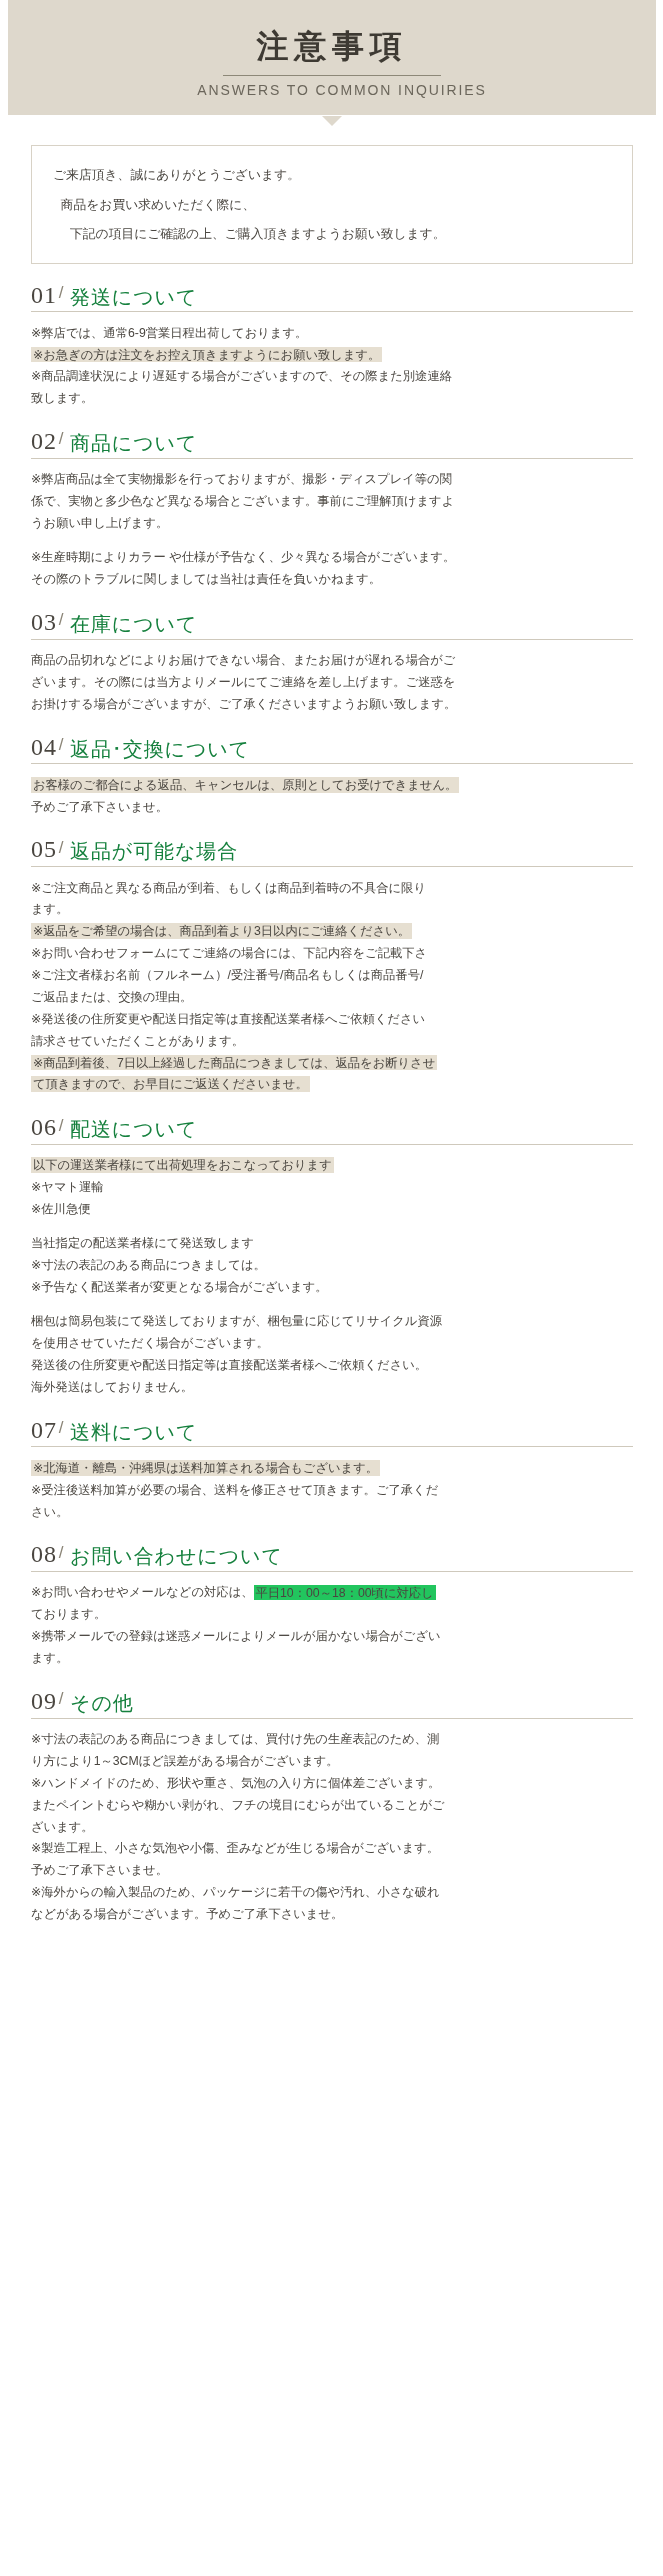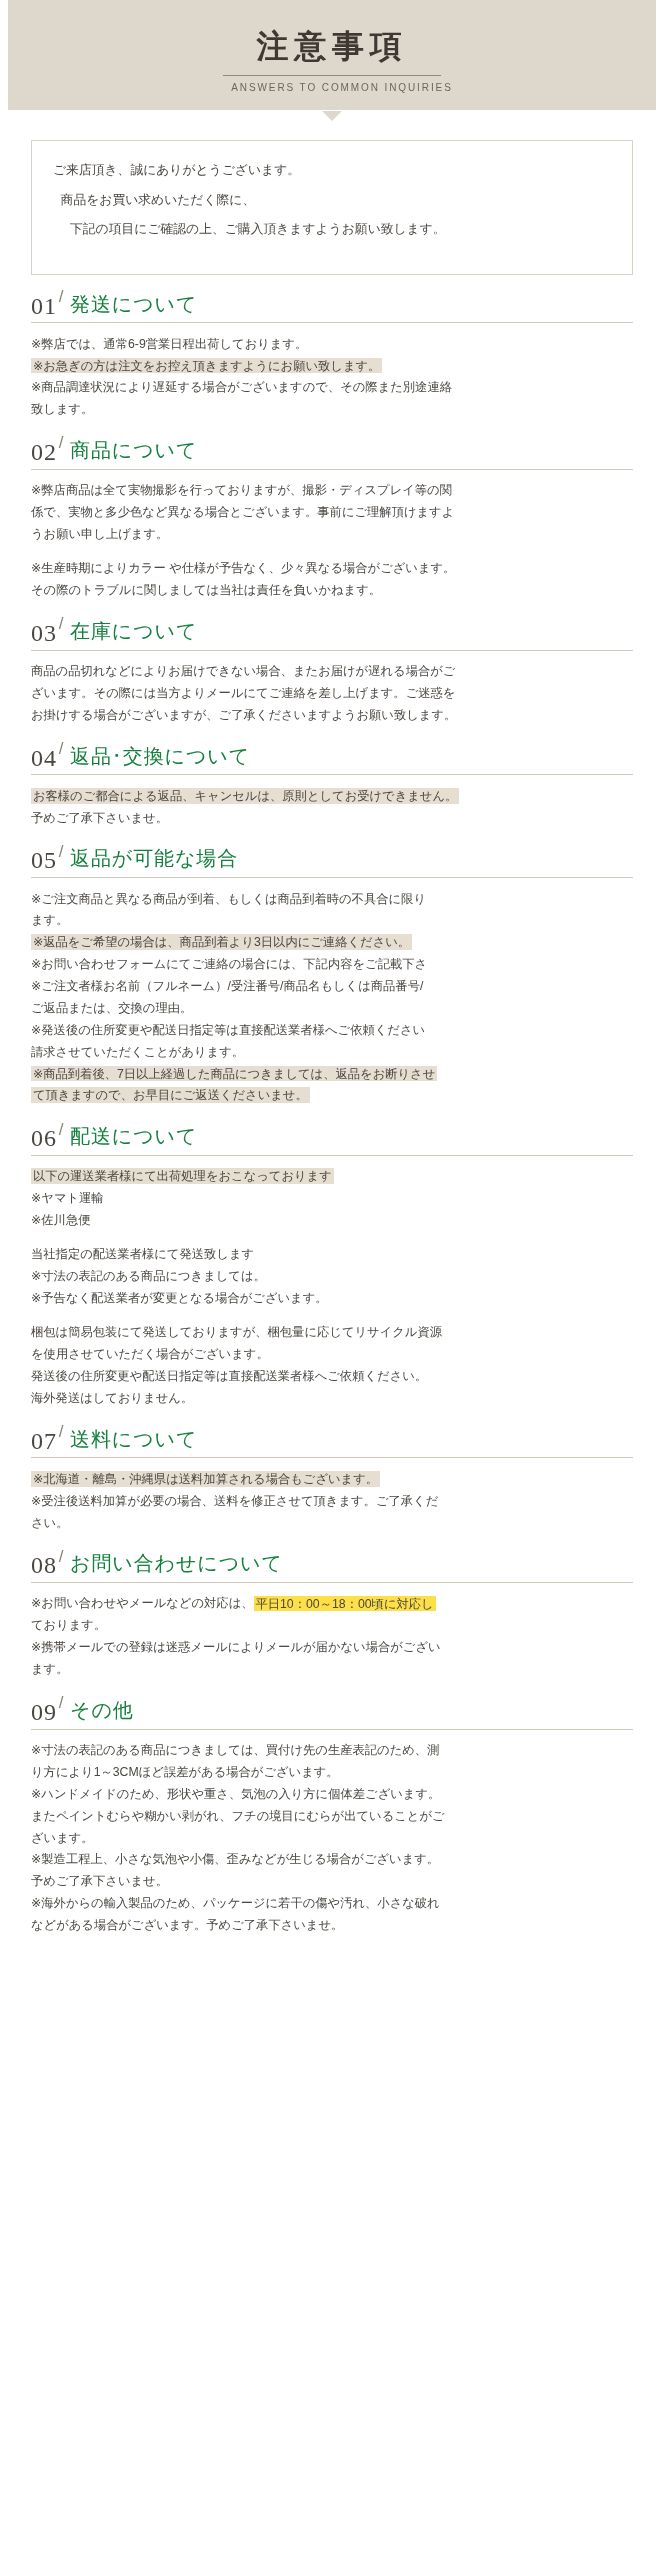--- a/index.html
+++ b/index.html
@@ -37,21 +37,21 @@
     margin: 0 0 5.7px 0;
     font-family: "Liberation Serif", "DejaVu Serif", serif;
   }
   .header-rule {
     width: 218px;
     height: 0.9px;
     background: #8d8878;
     margin: 5.7px auto 6.6px auto;
   }
   .header-sub {
-    font-size: 10px;
+    font-size: 14px;
     letter-spacing: 1.9px;
     color: #6b665b;
     margin: 0;
     padding-left: 20px;
   }
   .header-arrow {
     width: 0;
     height: 0;
     border-left: 10.4px solid transparent;
     border-right: 10.4px solid transparent;
@@ -69,31 +69,31 @@
     border: 0.9px solid #d8d2c6;
     padding: 17px 21px 17px 21px;
     box-sizing: border-box;
   }
   .intro p {
     margin: 0 0 5.7px 0;
     font-size: 12.8px;
     line-height: 1.85;
     color: #4a4640;
   }
-  .intro p:last-child { margin-bottom: 16px; }
+  .intro p:last-child { margin-bottom: 0; }
   .intro .indent1 { padding-left: 7.6px; }
   .intro .indent2 { padding-left: 17px; }
 
   
   .section {
     margin: 9.5px 23px 0 23px;
   }
   .sec-head {
     display: flex;
-    align-items: flex-start;
+    align-items: flex-end;
     border-bottom: 0.9px solid #cfc9bc;
     padding-bottom: 4.7px;
     margin-bottom: 10.4px;
     margin-top: 19px;
   }
   .sec-num {
     font-size: 24px;
     font-family: "Liberation Serif", "DejaVu Serif", serif;
     color: #4a4640;
     line-height: 1;
@@ -123,21 +123,21 @@
   }
   .line.sp { margin-top: 12.3px; }
   .hlblock {
     background: #e6dfd1;
     display: inline;
     box-decoration-break: clone;
     -webkit-box-decoration-break: clone;
     padding: 0.9px 1.9px;
   }
   .inline-hl {
-    background: #fde047;
+    background: #22c55e;
     padding: 0.9px 1.9px;
   }
 
   .footer-space { height: 9.5px; }
 </style>
 </head>
 <body>
 
 <div class="page">
 

